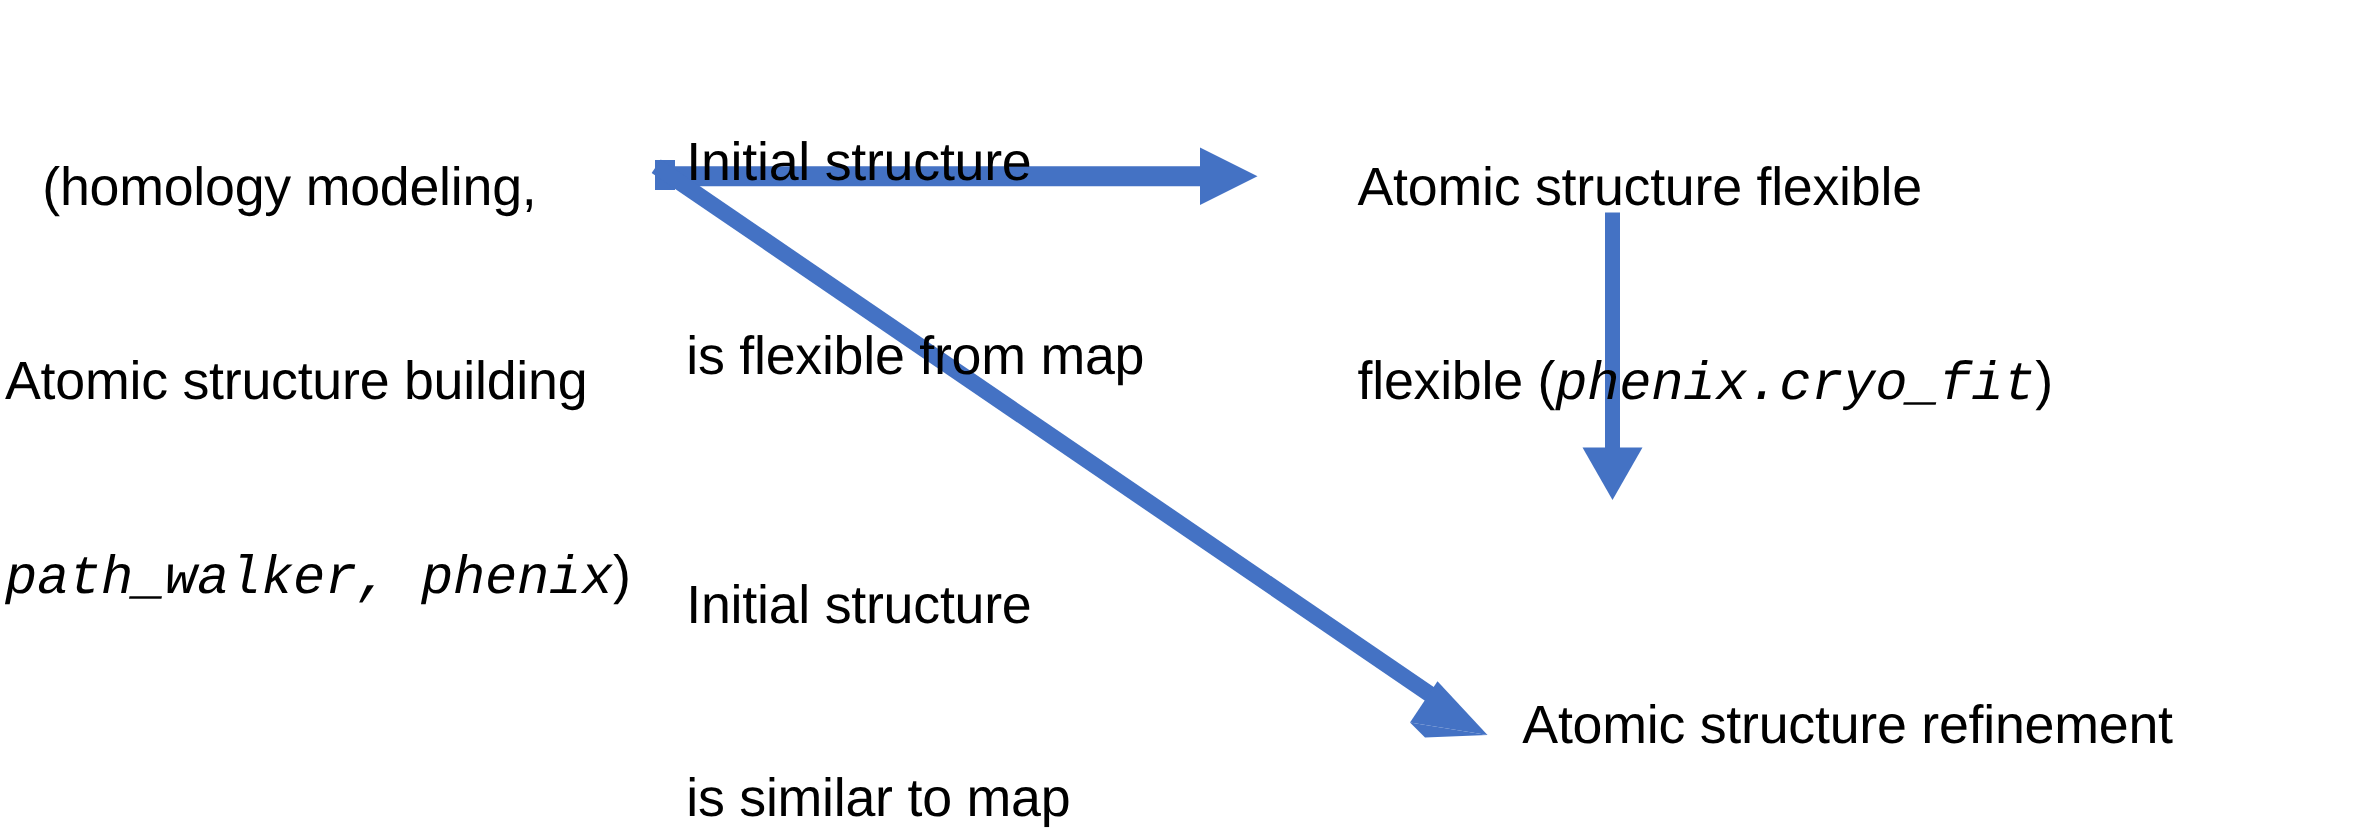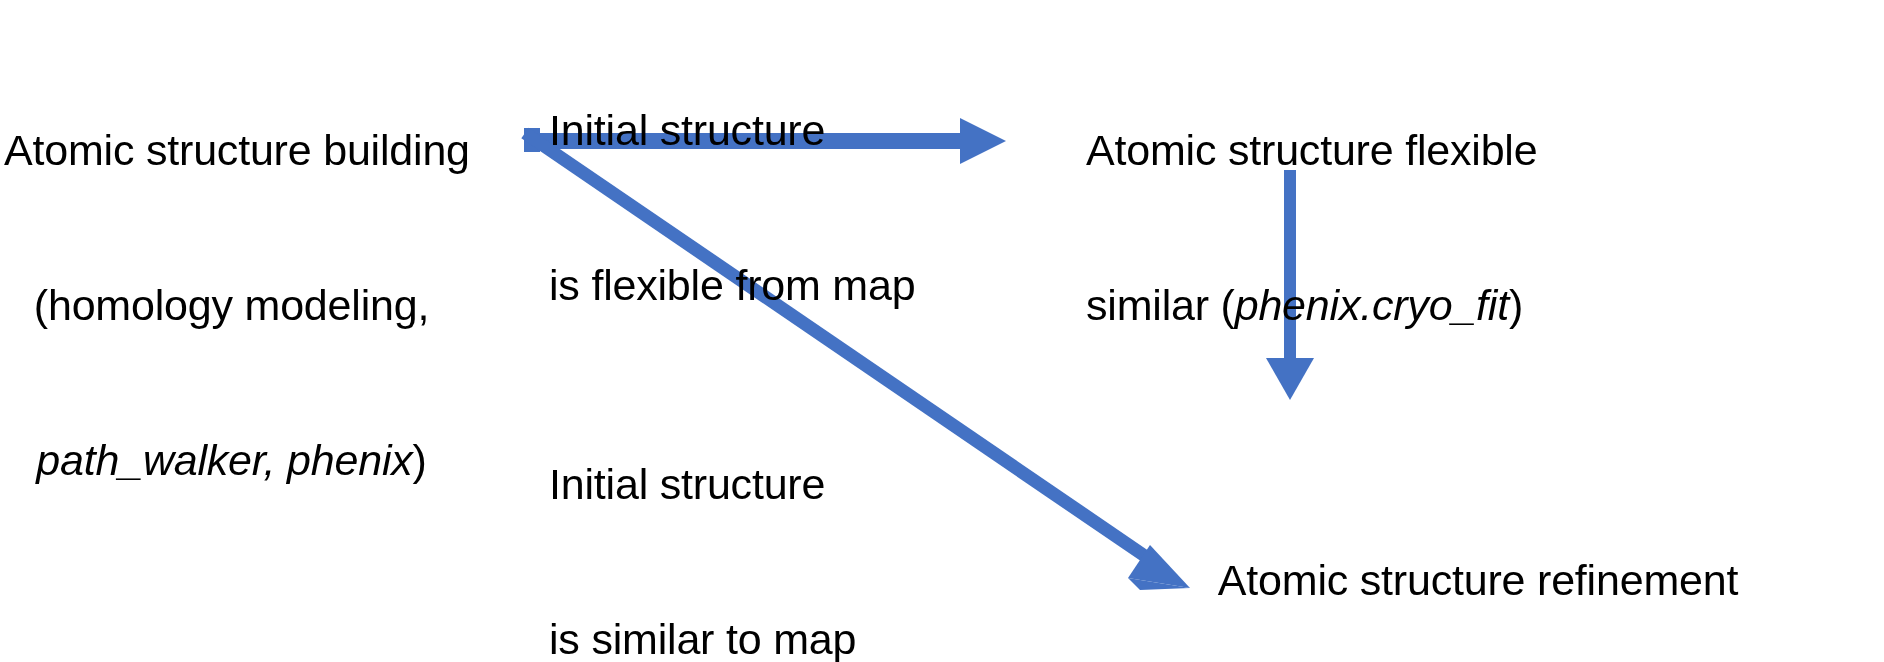--- a/index.html
+++ b/index.html
@@ -17,21 +17,21 @@
     color: #000000;
   }
   .txt {
     position: absolute;
     font-size: 43px;
     line-height: 1.20;
     color: #000000;
     white-space: pre;
     letter-spacing: -0.2px;
   }
-  .it { font-style: italic; }
+  .it { font-style: italic; font-family: Liberation Mono, monospace; }
   .ctr { text-align: center; }
   .lft { text-align: left; }
 
   
   #node-building {
     left: 4px;
     top: 22px;
     width: 455px;
     text-align: center;
   }
@@ -92,28 +92,28 @@
       <path d="M 1190 588 L 1140 590 L 1128 578 Z" fill="#4472C4"></path>
     </g>
 
     <g>
       <path d="M 1284 170 L 1296 170 L 1296 368 L 1284 368 Z" fill="#4472C4"></path>
       <path d="M 1266 358 L 1314 358 L 1290 400 Z" fill="#4472C4"></path>
     </g>
   </svg>
 
   <div class="txt ctr" id="node-building">
+    <div>(homology modeling,</div>
     <div>Atomic structure building</div>
-    <div>(homology modeling,</div>
     <div><span class="it">path_walker, phenix</span><span>)</span></div>
   </div>
 
   <div class="txt lft" id="node-flexible-fitting">
     <div>Atomic structure flexible</div>
-    <div><span>similar (</span><span class="it">phenix.cryo_fit</span><span>)</span></div>
+    <div><span>flexible (</span><span class="it">phenix.cryo_fit</span><span>)</span></div>
   </div>
 
   <div class="txt ctr" id="node-refinement">
     <div>Atomic structure refinement</div>
     
   </div>
 
   <div class="txt lft" id="label-different">
     <div>Initial structure</div>
     <div>is flexible from map</div>

